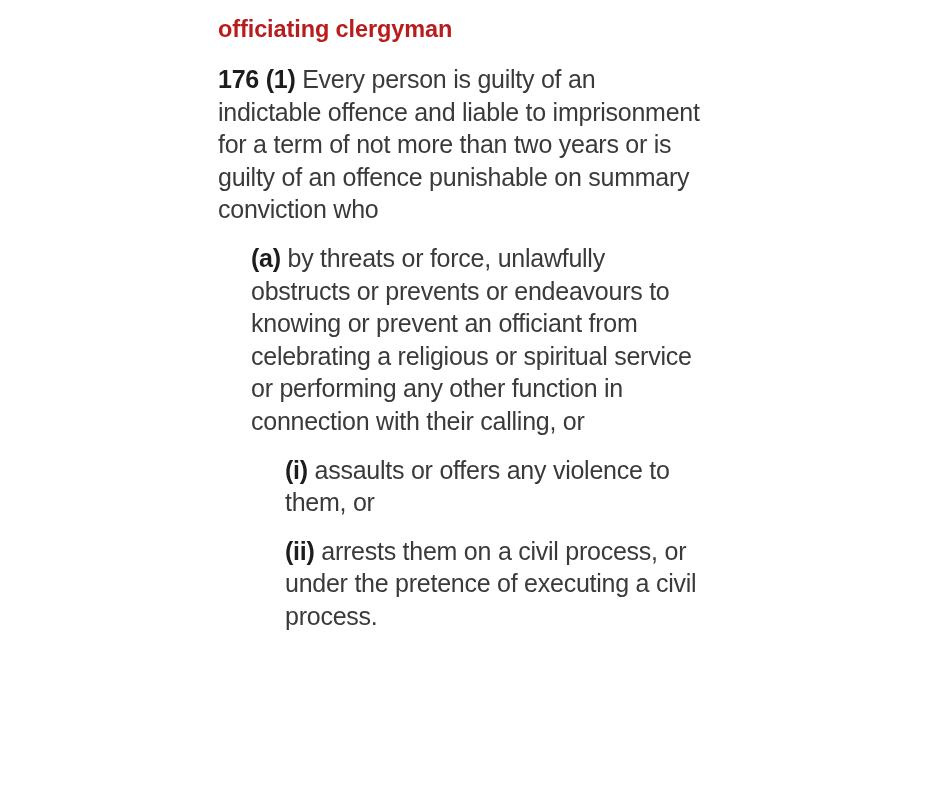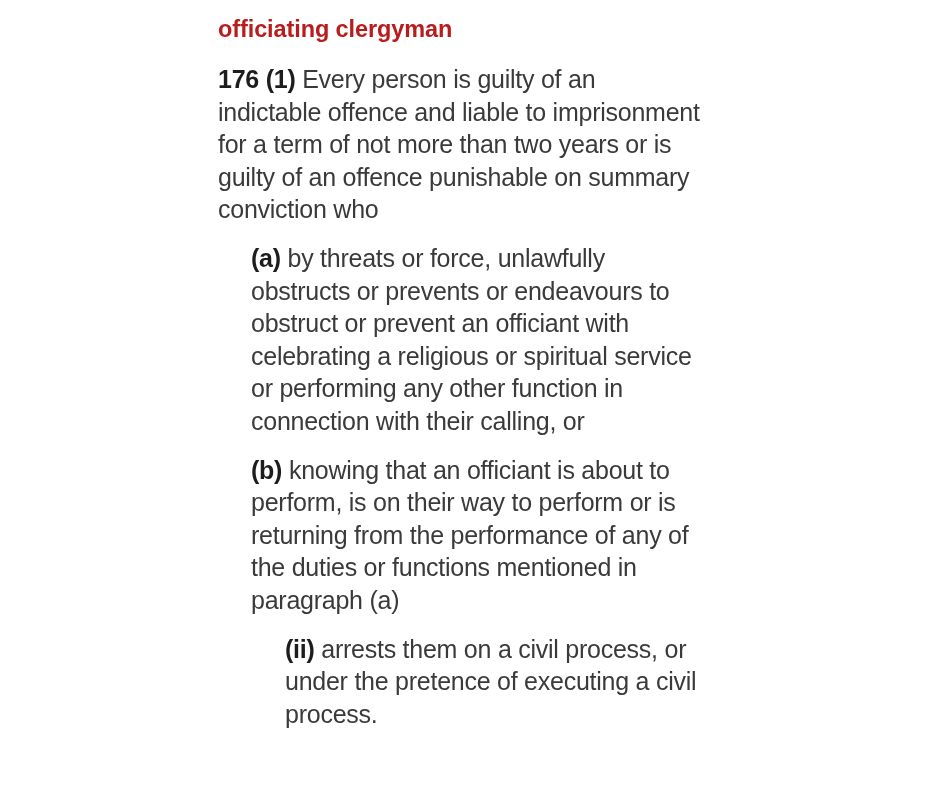--- a/index.html
+++ b/index.html
@@ -80,25 +80,25 @@
 
 <div class="doc">
 
   <h2 class="heading">officiating clergyman</h2>
 
   <p class="para lvl0 first">
     <span class="lbl">176 (1)</span><span class="tail"> </span><span class="tail">Every person is guilty of an indictable offence and liable to imprisonment for a term of not more than two years or is guilty of an offence punishable on summary conviction who</span>
   </p>
 
   <p class="para lvl1">
-    <span class="lbl">(a)</span><span class="tail"> </span><span class="tail">by threats or force, unlawfully obstructs or prevents or endeavours to obstruct or prevent an officiant with celebrating a religious or spiritual service or performing any other function in connection with their calling, or</span>
+    <span class="lbl">(a)</span><span class="tail"> </span><span class="tail">by threats or force, unlawfully obstructs or prevents or endeavours to knowing or prevent an officiant from celebrating a religious or spiritual service or performing any other function in connection with their calling, or</span>
   </p>
 
-  <p class="para lvl1">
-    <span class="lbl">(b)</span><span class="tail"> </span><span class="tail">knowing that an officiant is about to perform, is on their way to perform or is returning from the performance of any of the duties or functions mentioned in paragraph (a)</span>
+
+  <p class="para lvl2">
+    <span class="lbl">(i)</span><span class="tail"> </span><span class="tail">assaults or offers any violence to them, or</span>
   </p>
-
 
   <p class="para lvl2">
     <span class="lbl">(ii)</span><span class="tail"> </span><span class="tail">arrests them on a civil process, or under the pretence of executing a civil process.</span>
   </p>
 
 </div>
 
 </body></html>

